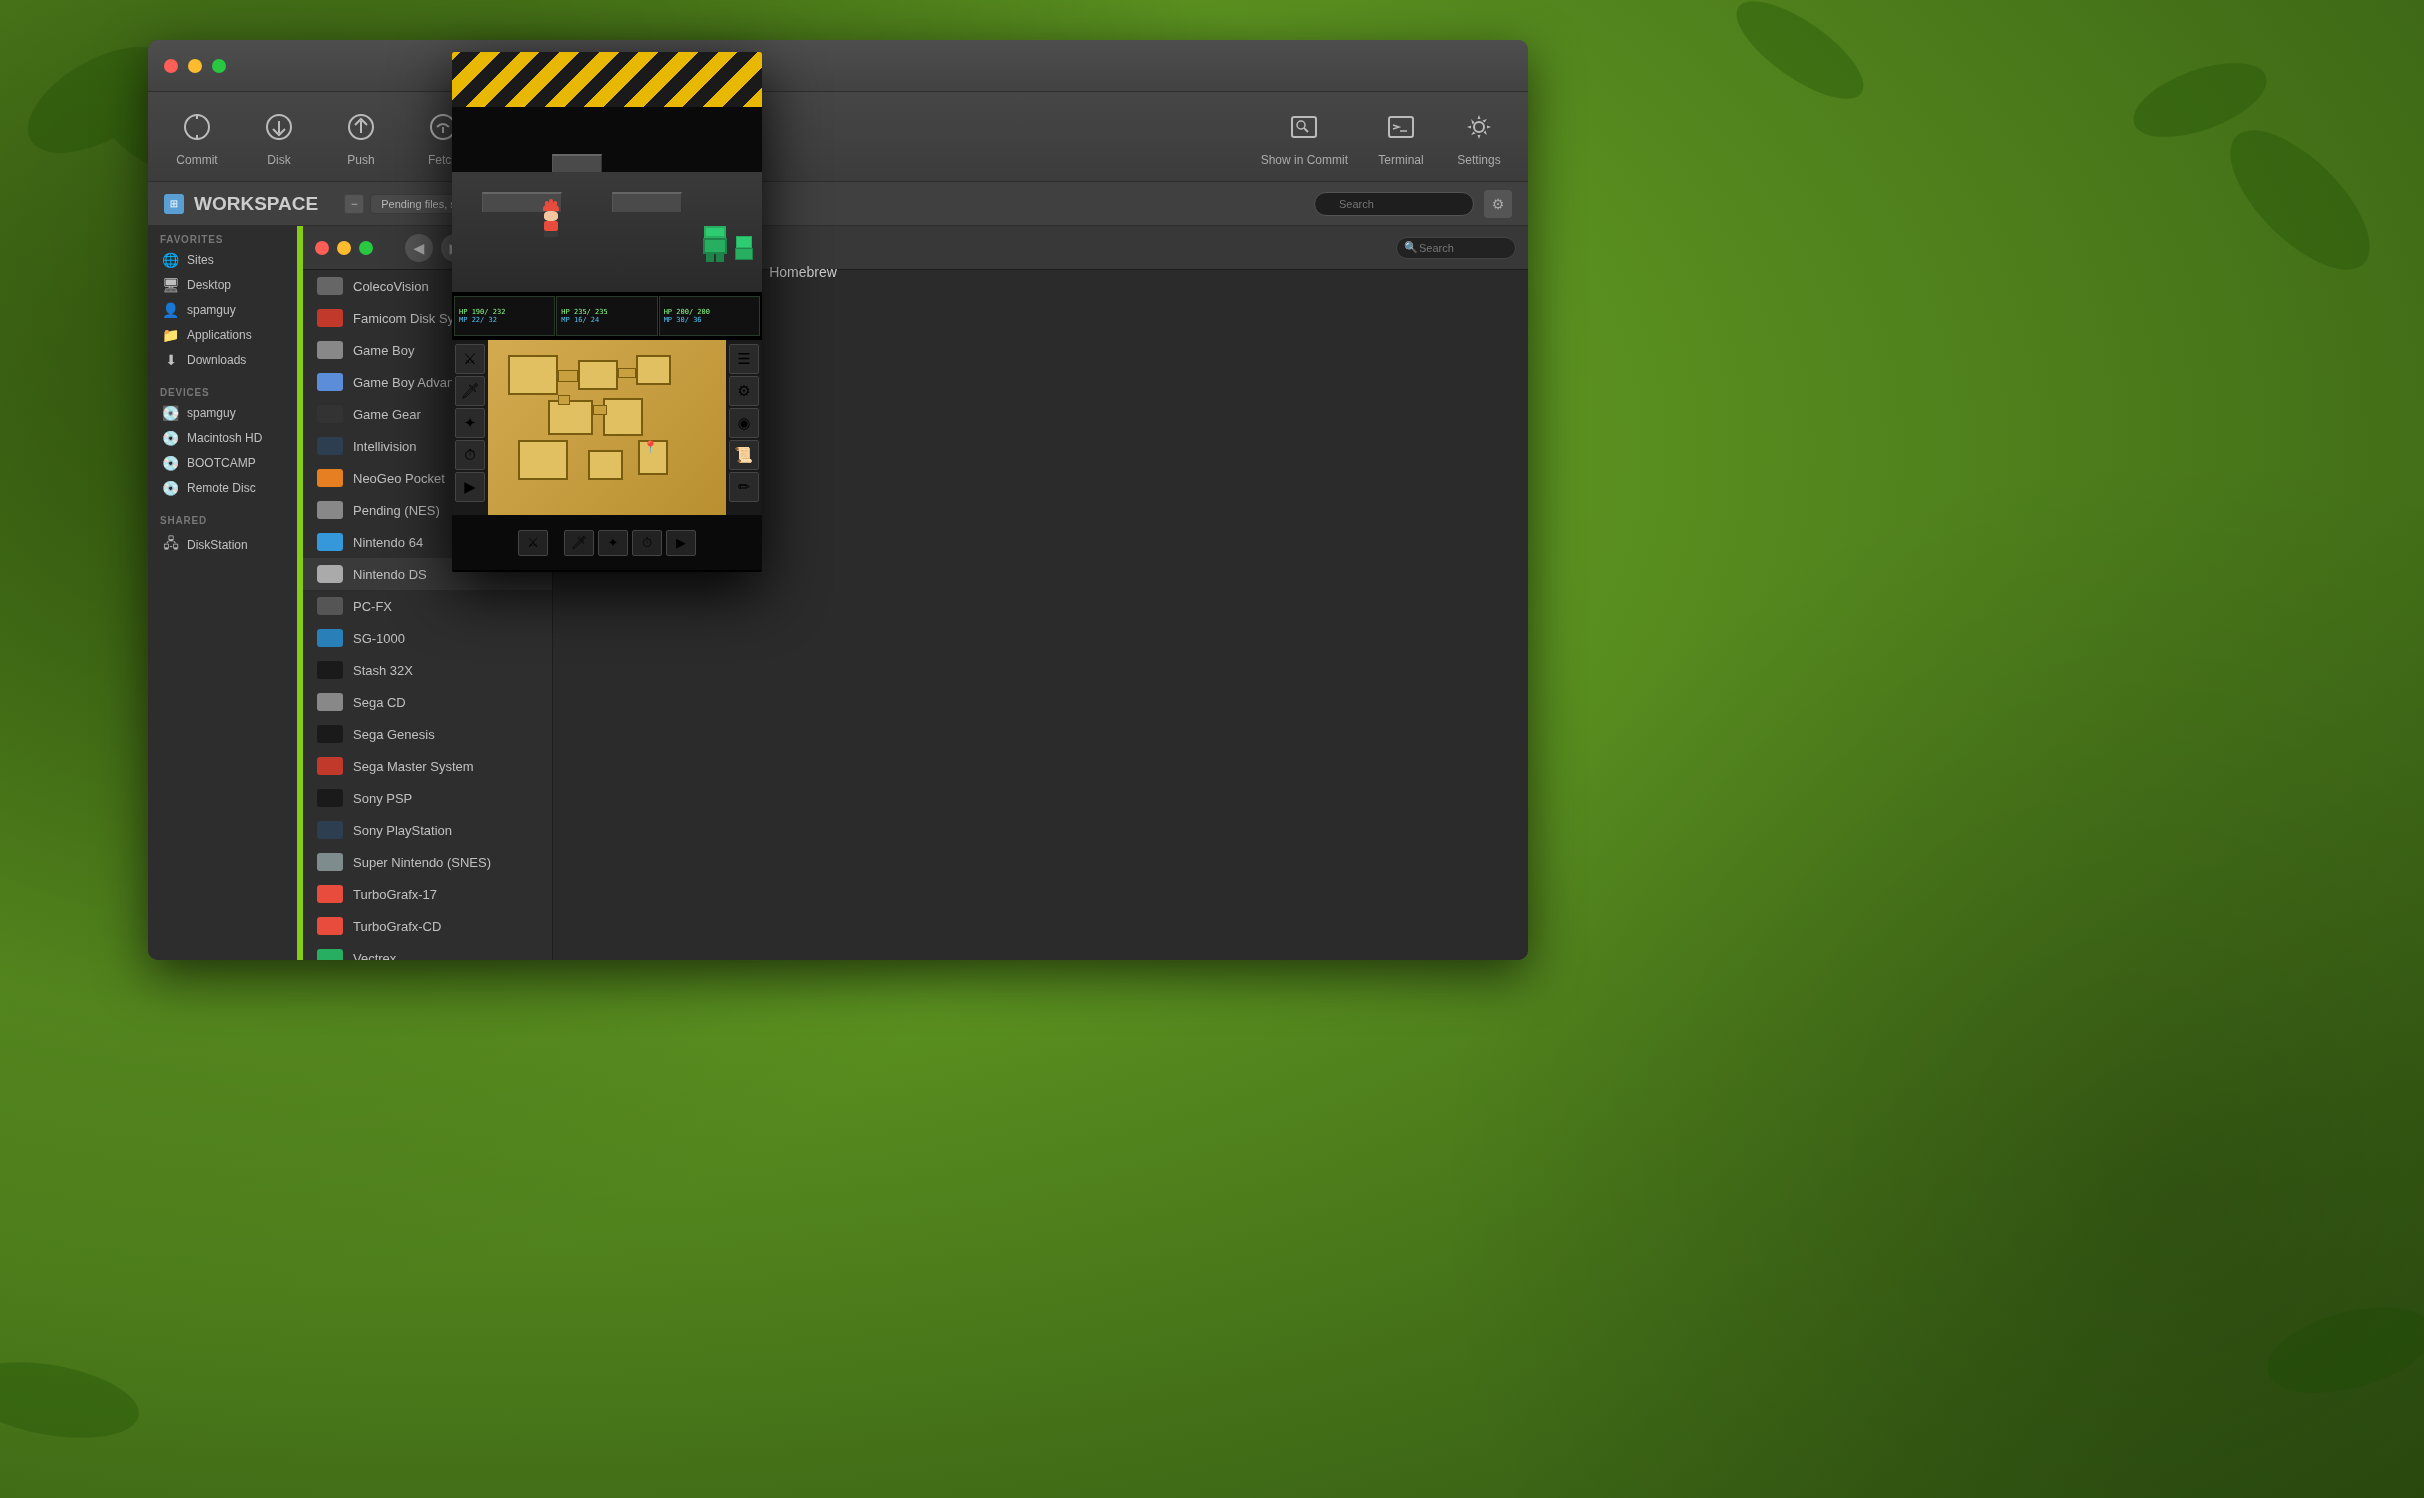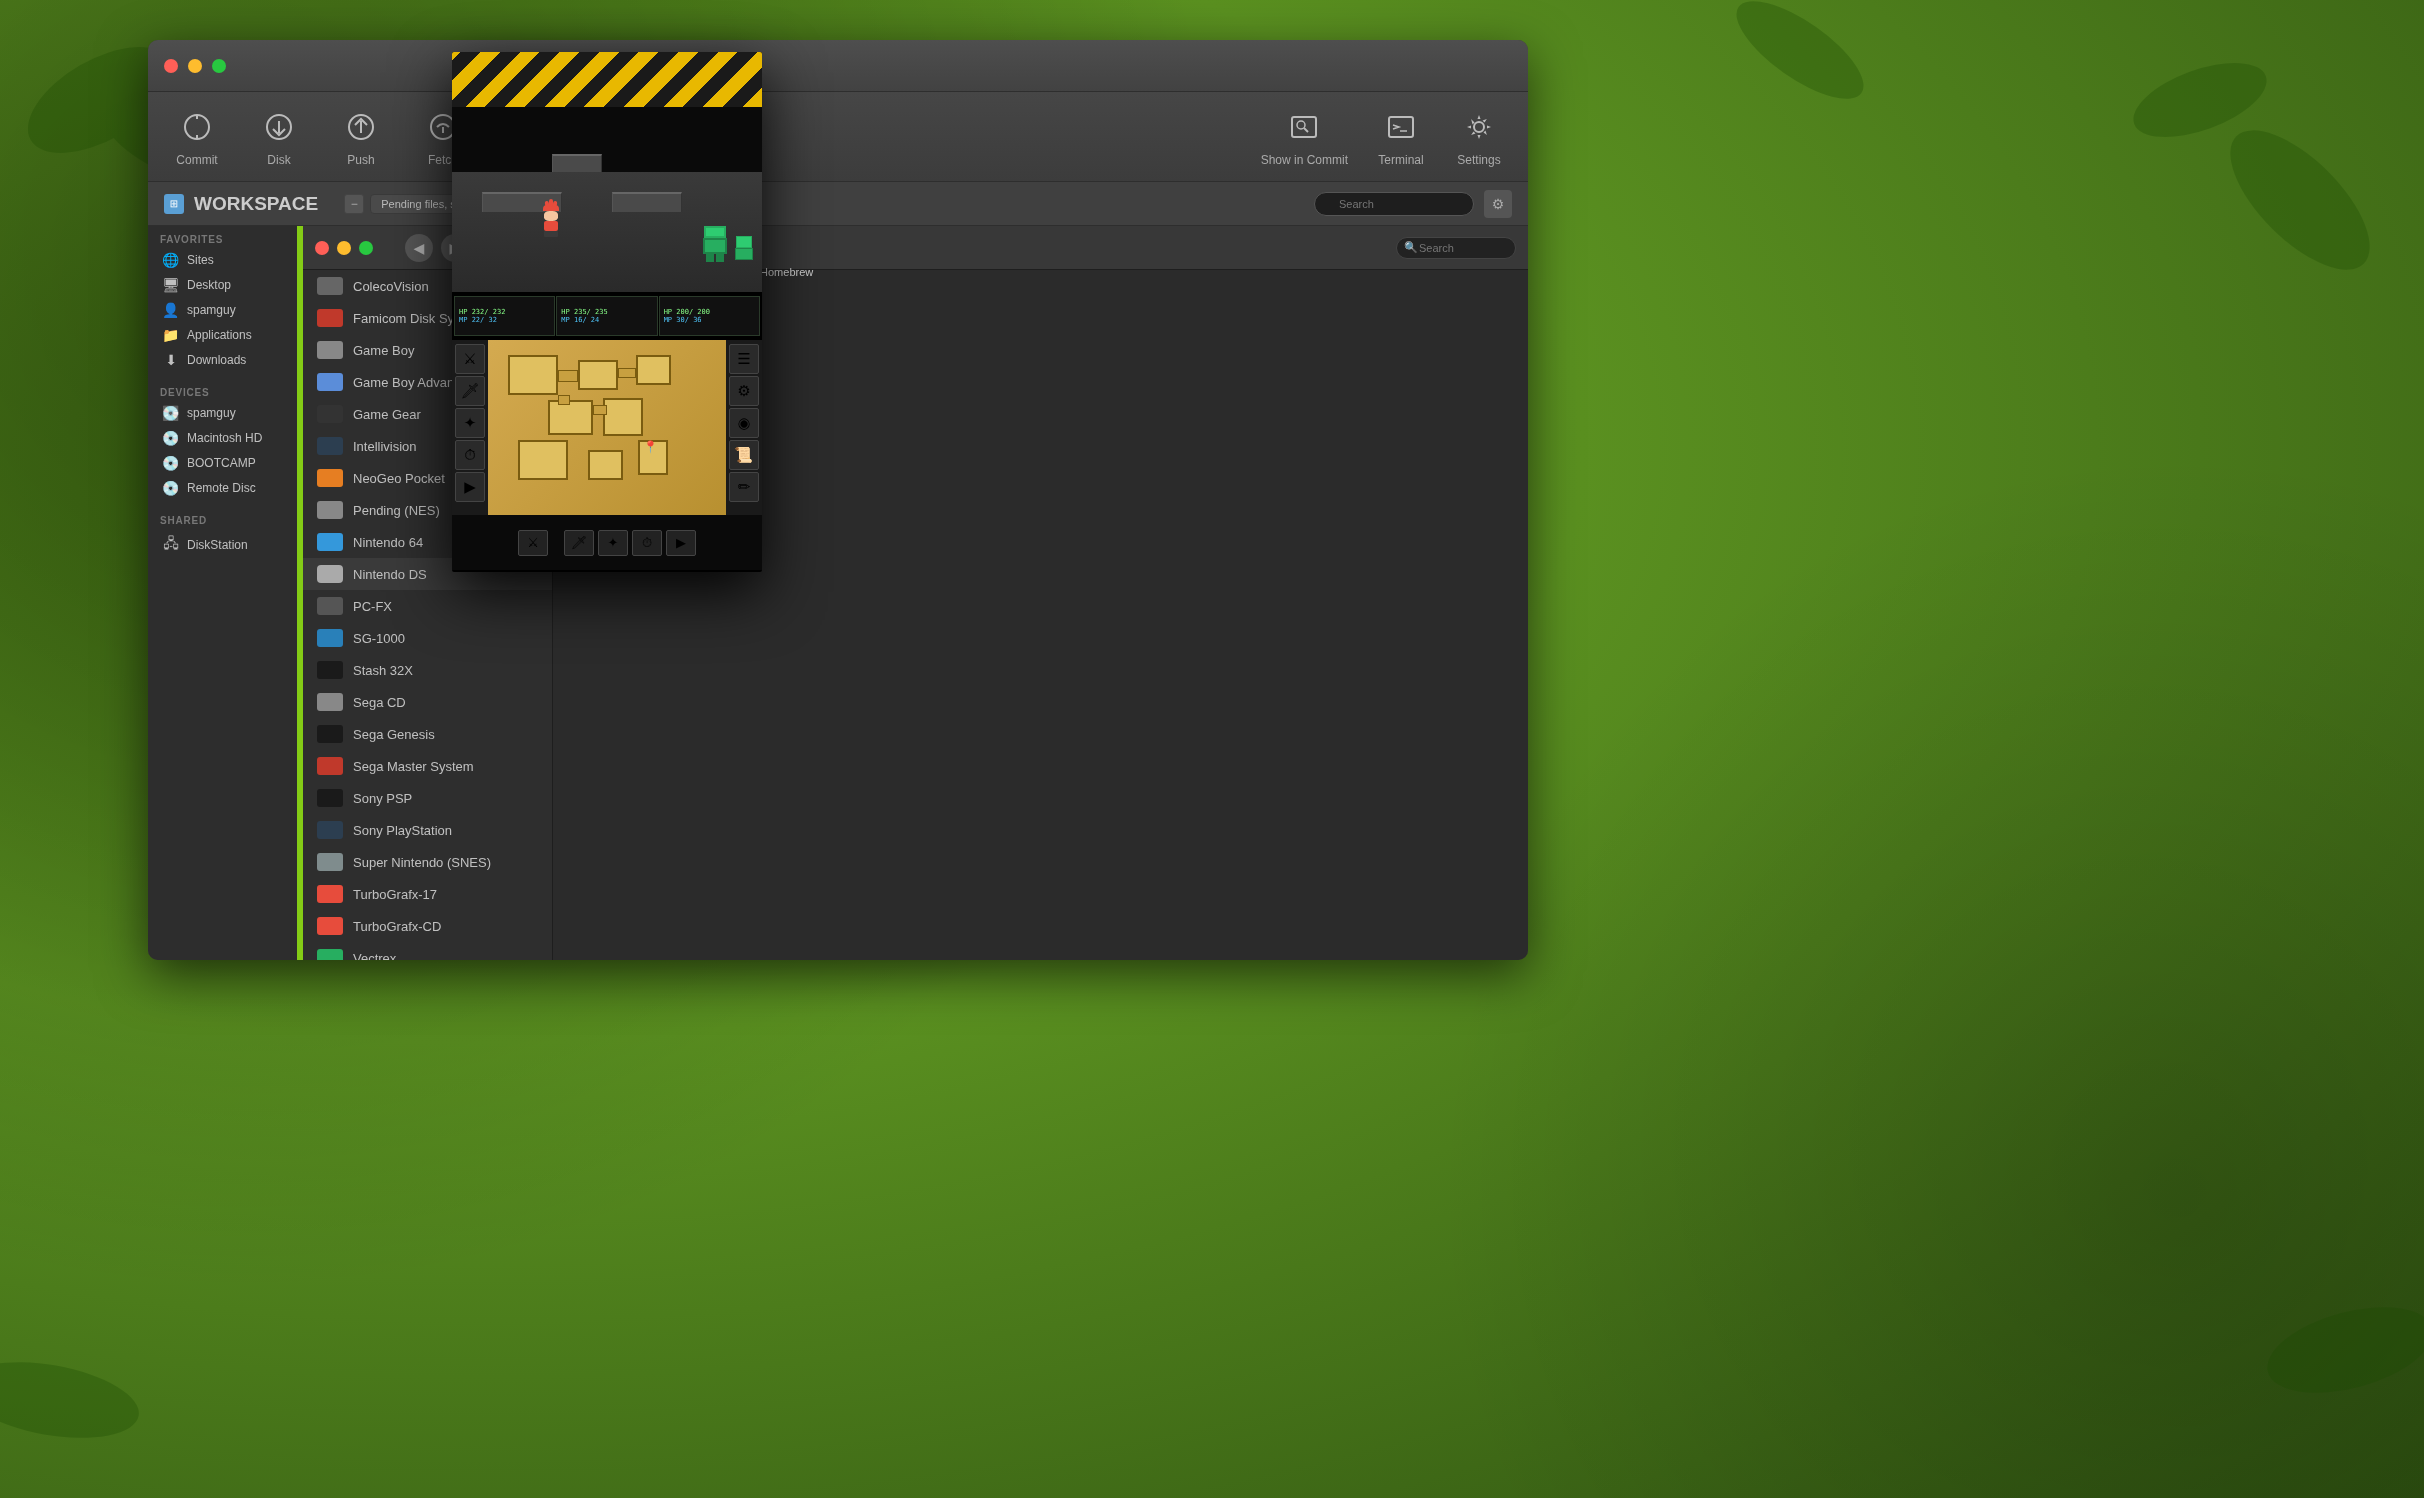--- a/index.html
+++ b/index.html
@@ -226,21 +226,21 @@
 
     .fs-item-icon {
       font-size: 14px;
       width: 18px;
       text-align: center;
     }
 
     .oe-tab {
       padding: 4px 14px;
       border-radius: 12px;
-      font-size: 11px;
+      font-size: 14px;
       color: #ccc;
       cursor: pointer;
       margin-top: 48px;
     }
 
     .oe-tab.active { background: #555; }
 
     .oe-search {
       margin-left: auto;
       background: #222;
@@ -1002,21 +1002,21 @@
     </div>
 
     <div style="position:absolute;bottom:28px;right:8px;width:20px;height:28px;display:flex;flex-direction:column;align-items:center">
       <div style="width:16px;height:12px;background:#2ecc71;border:1px solid #27ae60"></div>
       <div style="width:18px;height:12px;background:#27ae60;border:1px solid #1e8449"></div>
     </div>
   </div>
 
   <div class="hp-row">
     <div class="hp-block">
-      <div class="hp-name">HP 232/ 232</div>
+      <div class="hp-name">HP 190/ 232</div>
       <div class="hp-val">MP 22/ 32</div>
     </div>
     <div class="hp-block">
       <div class="hp-name">HP 235/ 235</div>
       <div class="hp-val">MP 16/ 24</div>
     </div>
     <div class="hp-block">
       <div class="hp-name">HP 200/ 200</div>
       <div class="hp-val">MP 30/ 36</div>
     </div>

